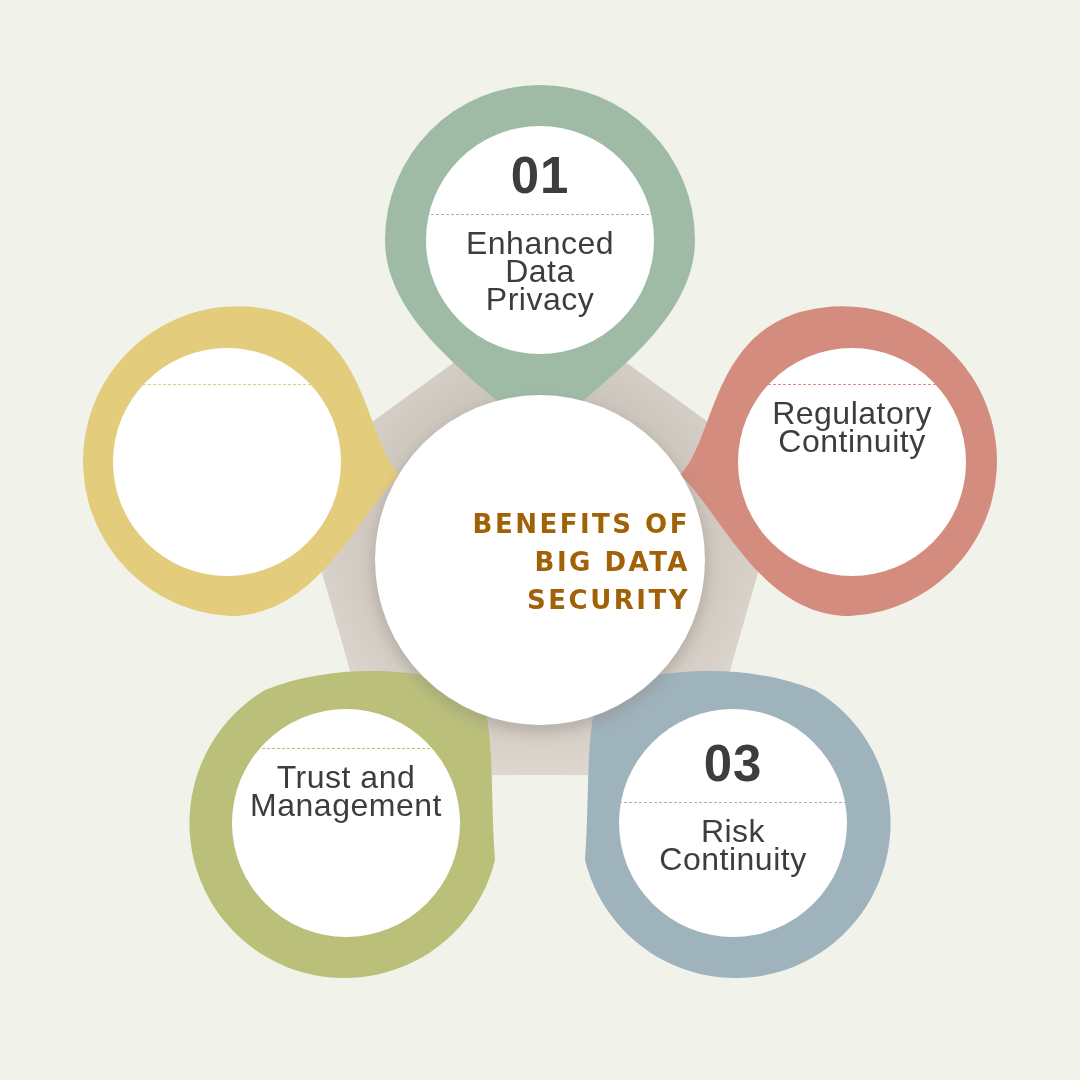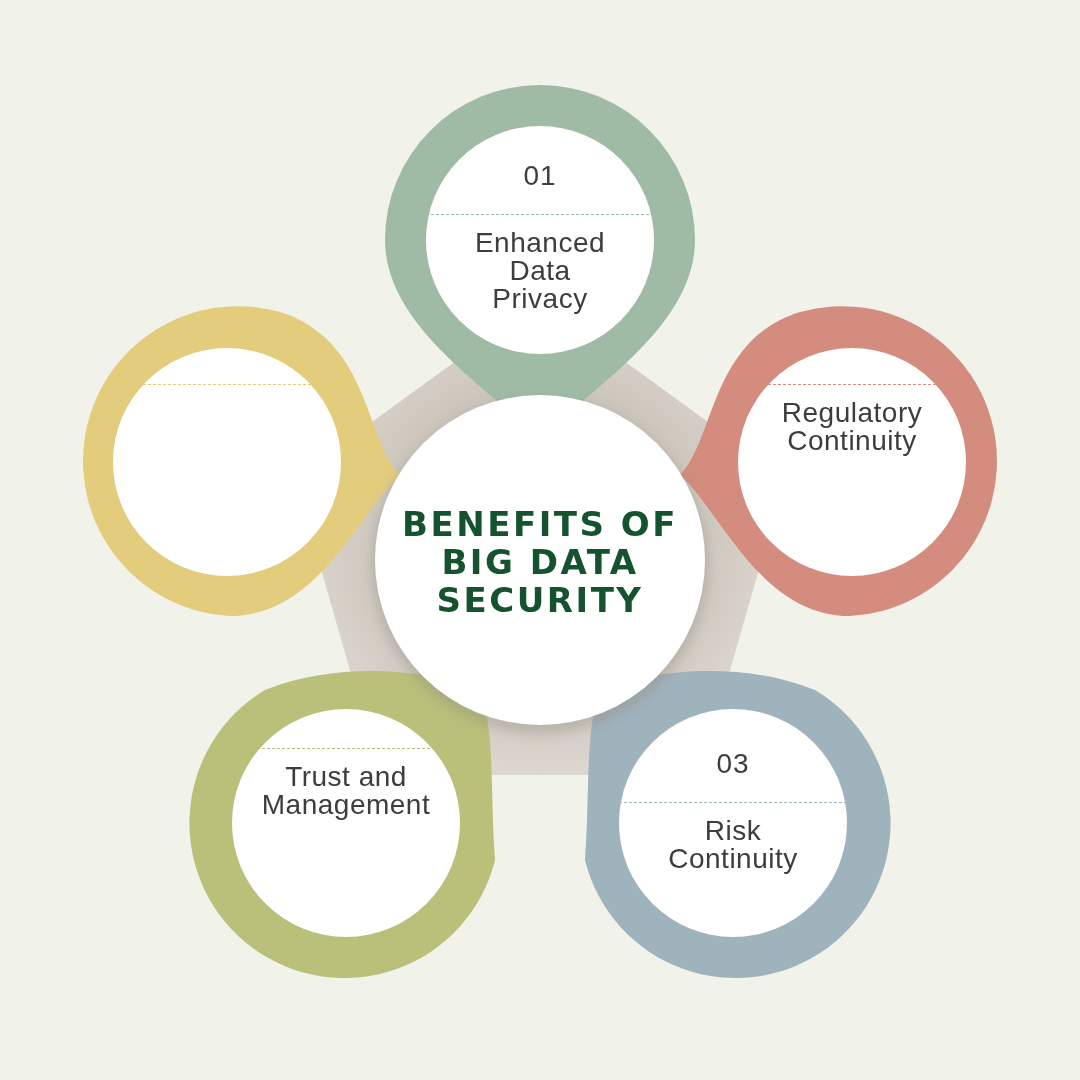--- a/index.html
+++ b/index.html
@@ -12,49 +12,49 @@
     }
     #canvas { position: absolute; left: 0; top: 0; width: 1080px; height: 1080px; }
     .label-layer { position: absolute; left: 0; top: 0; width: 1080px; height: 1080px; pointer-events: none; }
     .petal-text {
       position: absolute;
       width: 230px;
       text-align: center;
       color: #3d3d3d;
     }
     .petal-num {
-      font-size: 28px;
+      font-size: 51px;
       line-height: 48px;
-      font-weight: 400;
+      font-weight: 700;
       letter-spacing: 1px;
       display: block;
     }
     .petal-divider {
       height: 0;
       margin: 14px auto 14px auto;
       width: 228px;
       border-top: 1.5px dashed;
     }
     .petal-label {
-      font-size: 28px;
+      font-size: 32px;
       line-height: 28px;
       white-space: pre-line;
       display: block;
       letter-spacing: 0.5px;
     }
     .center-title {
       position: absolute;
       left: 390px; top: 505px;
       width: 300px;
-      text-align: center;
+      text-align: right;
       font-weight: 700;
-      font-size: 34px;
+      font-size: 26px;
       line-height: 38px;
       letter-spacing: 2.5px;
-      color: #14532d;
+      color: #a16207;
       white-space: pre-line;
       font-family: "DejaVu Sans", "Liberation Sans", sans-serif;
     }
   </style>
 </head>
 <body>
 
 <svg id="canvas" viewBox="0 0 1080 1080" xmlns="http://www.w3.org/2000/svg">
   <defs>
     <radialGradient id="hubShade" cx="50%" cy="50%" r="50%">

